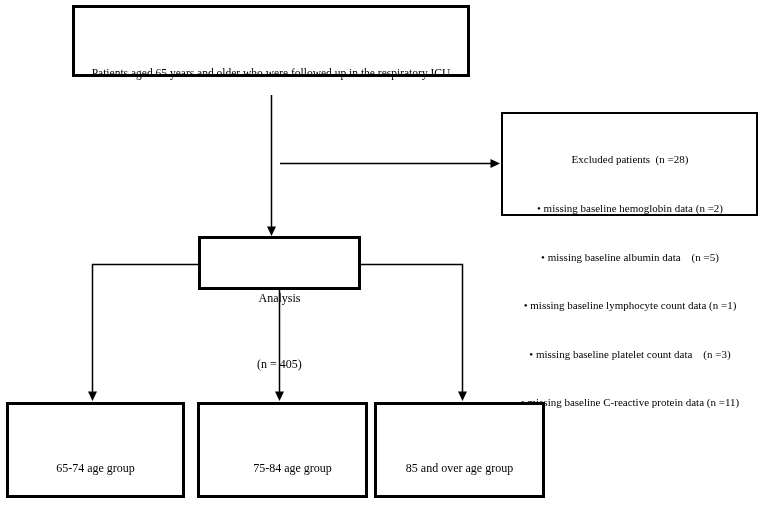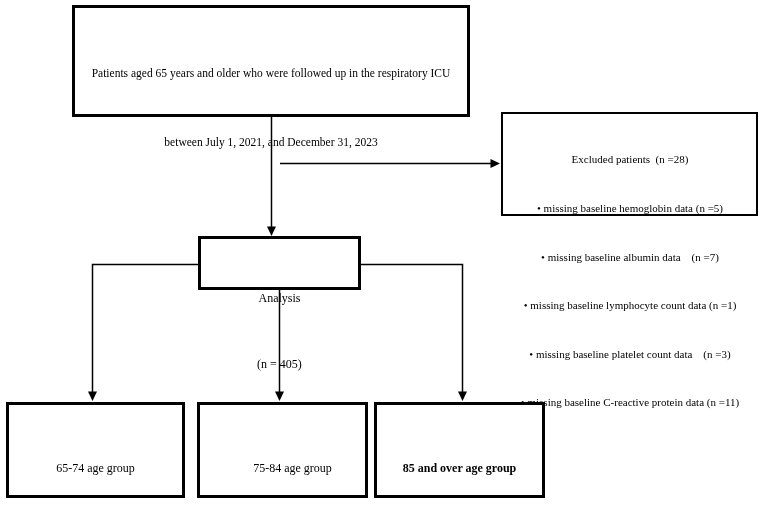--- a/index.html
+++ b/index.html
@@ -28,21 +28,21 @@
     position: absolute;
     box-sizing: border-box;
     background: #ffffff;
     border: 3px solid #000000;
     text-align: center;
   }
   .top-box {
     left: 72px;
     top: 5px;
     width: 398px;
-    height: 112px;
+    height: 72px;
     padding-top: 8px;
     font-size: 11.5px;
     line-height: 23px;
     white-space: pre;
   }
   .excluded-box {
     left: 501px;
     top: 112px;
     width: 257px;
     height: 104px;
@@ -66,21 +66,21 @@
   .group-box {
     top: 402px;
     height: 96px;
     padding-top: 6px;
     font-size: 12px;
     line-height: 23px;
     white-space: pre;
   }
   .group-1 { left: 6px;   width: 179px; }
   .group-2 { left: 197px; width: 171px; padding-left: 20px; }
-  .group-3 { left: 374px; width: 171px; font-weight: bold; }
+  .group-3 { left: 374px; width: 171px; }
   .line-el { display: block; }
 </style>
 </head>
 <body>
 
 <div class="canvas">
 
   <svg class="connectors" viewBox="0 0 764 515" aria-hidden="true">
 
     <line x1="271.5" y1="95" x2="271.5" y2="228" stroke="#000" stroke-width="1.5"></line>
@@ -94,27 +94,26 @@
 
     <line x1="279.5" y1="288" x2="279.5" y2="393" stroke="#000" stroke-width="1.5"></line>
     <polygon points="279.5,401 275,391.5 284,391.5" fill="#000"></polygon>
 
     <polyline points="360,264.5 462.5,264.5 462.5,393" fill="none" stroke="#000" stroke-width="1.5"></polyline>
     <polygon points="462.5,401 458,391.5 467,391.5" fill="#000"></polygon>
   </svg>
 
   <div class="box top-box">
     <span class="line-el">Patients aged 65 years and older who were followed up in the respiratory ICU</span>
-    <span class="line-el">between July 1, 2021, and December 31, 2023</span>
   </div>
 
   <div class="box excluded-box">
     <span class="line-el">Excluded patients  (n =28)</span>
-    <span class="line-el">• missing baseline hemoglobin data (n =5)</span>
-    <span class="line-el">• missing baseline albumin data    (n =7)</span>
+    <span class="line-el">• missing baseline hemoglobin data (n =2)</span>
+    <span class="line-el">• missing baseline albumin data    (n =5)</span>
     <span class="line-el">• missing baseline lymphocyte count data (n =1)</span>
     <span class="line-el">• missing baseline platelet count data    (n =3)</span>
     <span class="line-el">• missing baseline C-reactive protein data (n =11)</span>
   </div>
 
   <div class="box analysis-box">
     <span class="line-el">Analysis</span>
     <span class="line-el">(n = 405)</span>
   </div>
 

